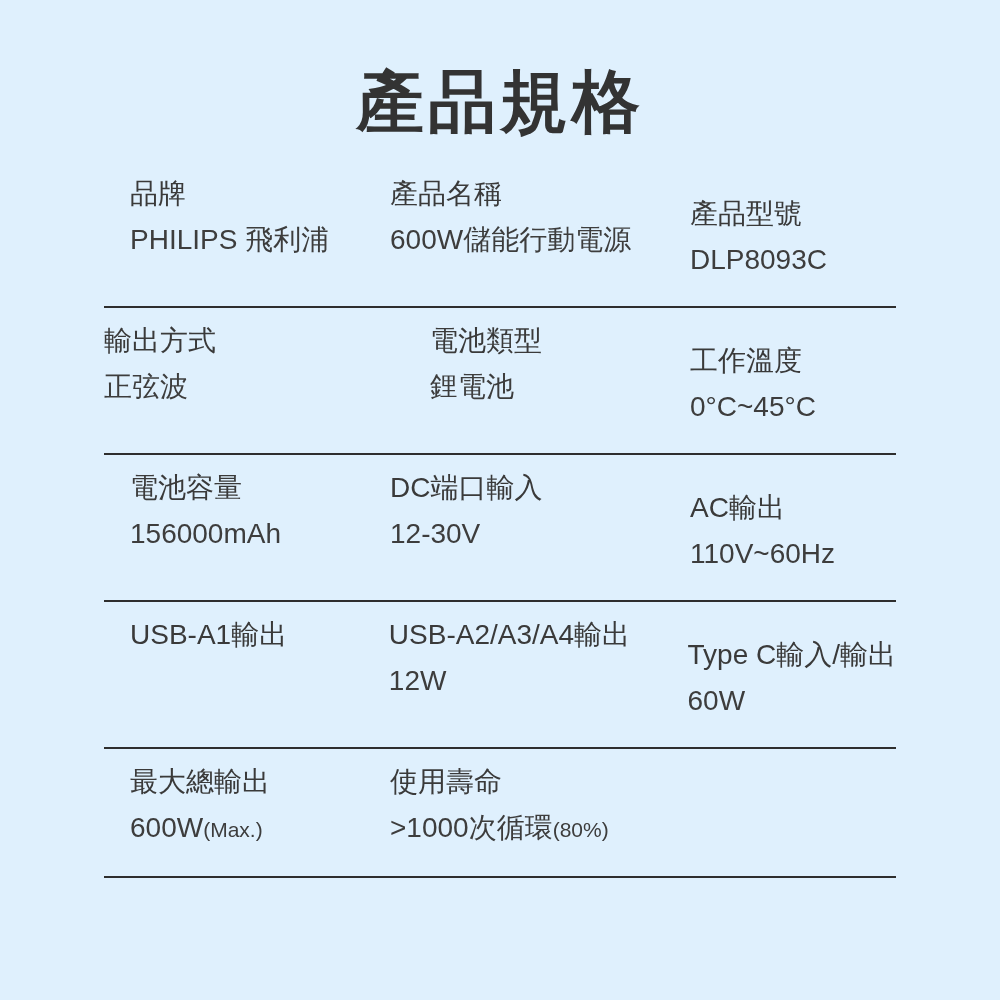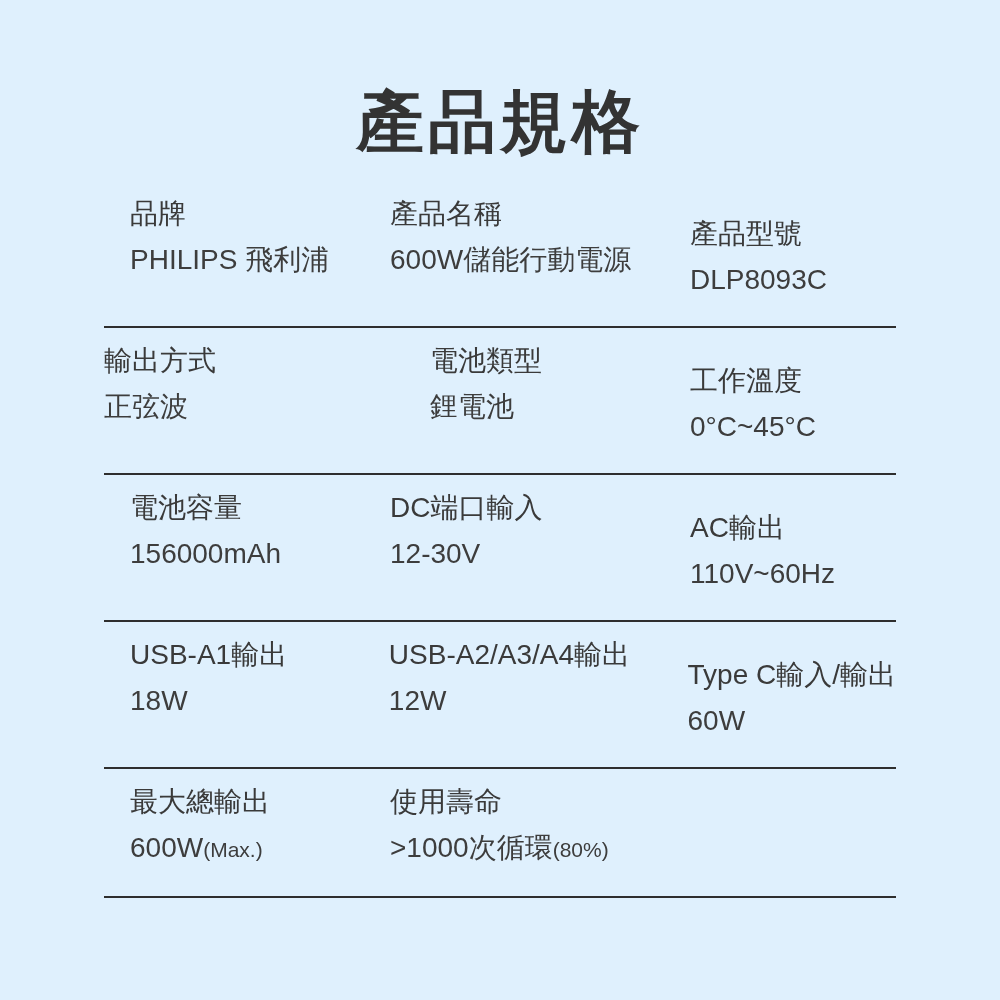--- a/index.html
+++ b/index.html
@@ -9,21 +9,21 @@
   body {
     width: 1000px;
     height: 1000px;
     background: #DFF0FD;
     font-family: "Liberation Sans", "DejaVu Sans", sans-serif;
     color: #3A3A3A;
     overflow: hidden;
   }
   .page-title {
     margin: 0;
-    padding-top: 84px;
+    padding-top: 64px;
     text-align: center;
     font-size: 68px;
     line-height: 1.1;
     font-weight: 700;
     letter-spacing: 4px;
     color: #333333;
   }
   .spec-table {
     width: 792px;
     margin: 22px auto 0 auto;
@@ -110,21 +110,20 @@
     </div>
     <div class="spec-cell cell-3">
       <span class="spec-label">AC輸出</span>
       <span class="spec-value">110V~60Hz</span>
     </div>
   </div>
 
   <div class="spec-row">
     <div class="spec-cell cell-1">
       <span class="spec-label">USB-A1輸出</span>
-      <span class="spec-value">18W</span>
     </div>
     <div class="spec-cell cell-2">
       <span class="spec-label">USB-A2/A3/A4輸出</span>
       <span class="spec-value">12W</span>
     </div>
     <div class="spec-cell cell-3">
       <span class="spec-label">Type C輸入/輸出</span>
       <span class="spec-value">60W</span>
     </div>
   </div>

